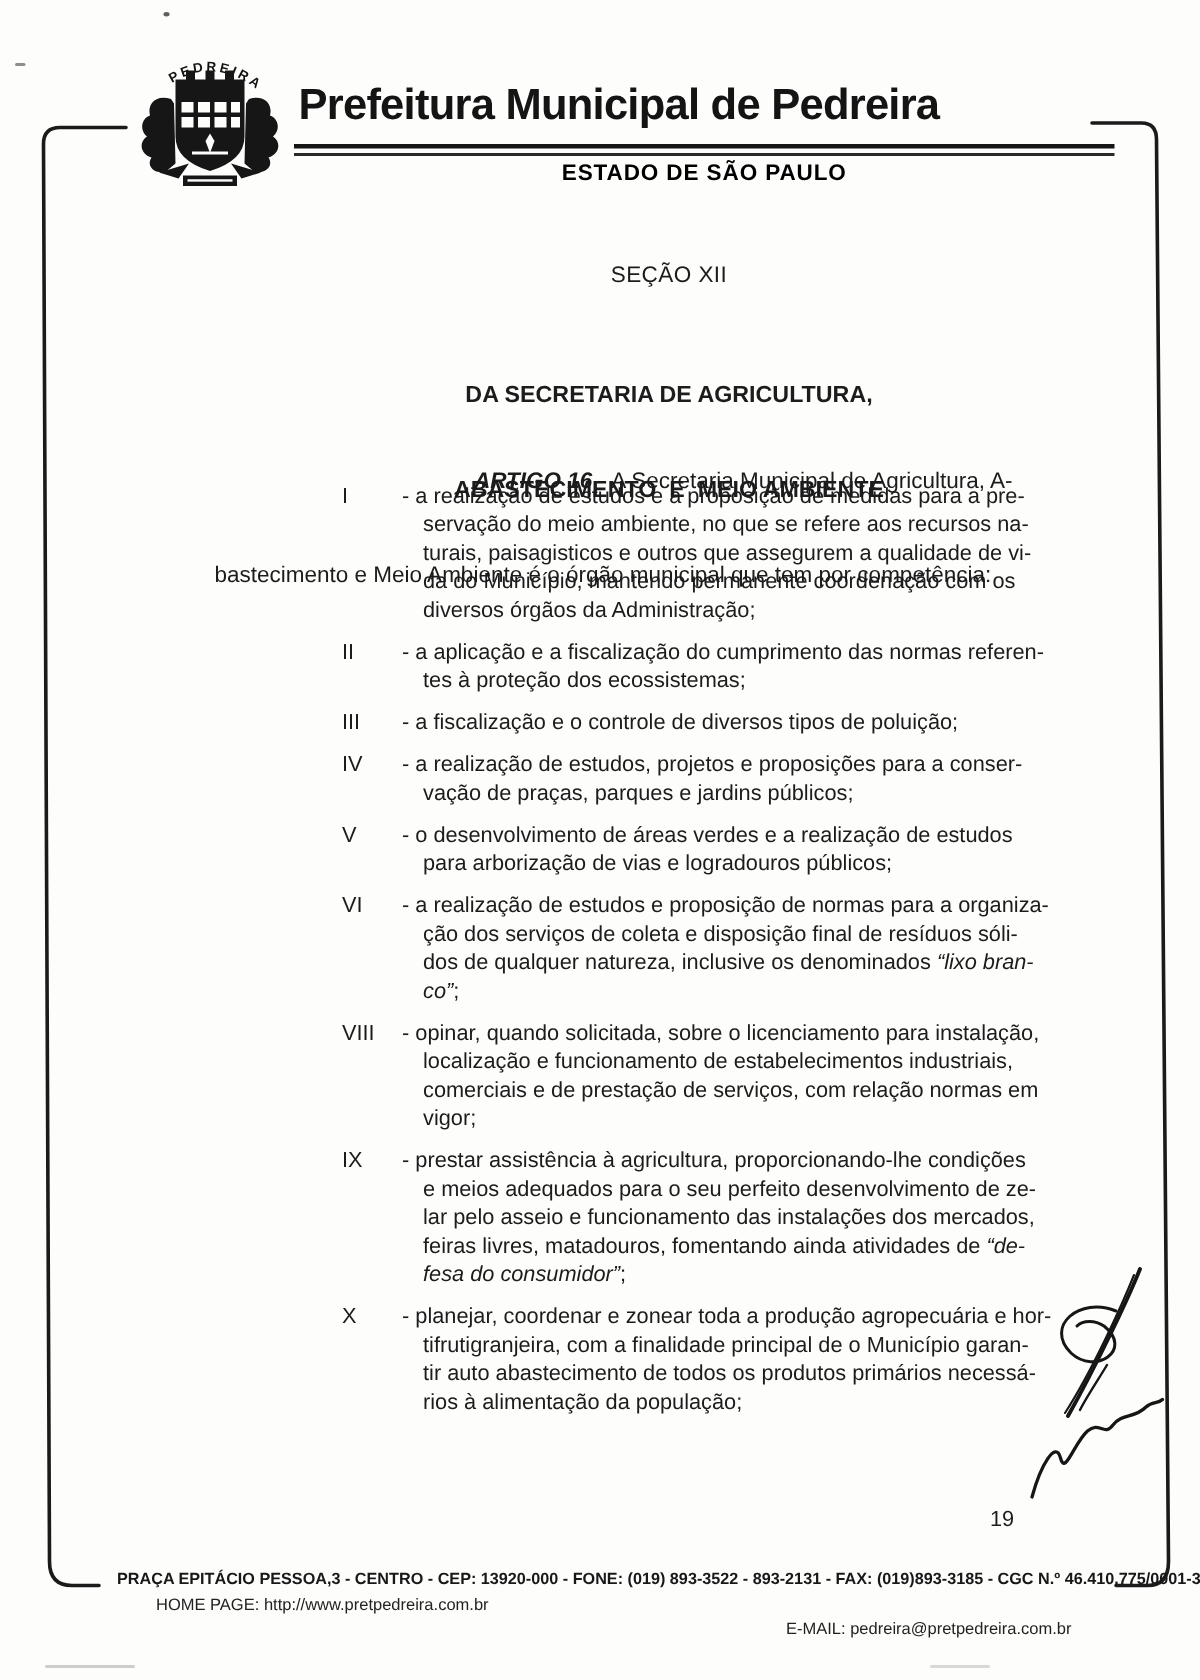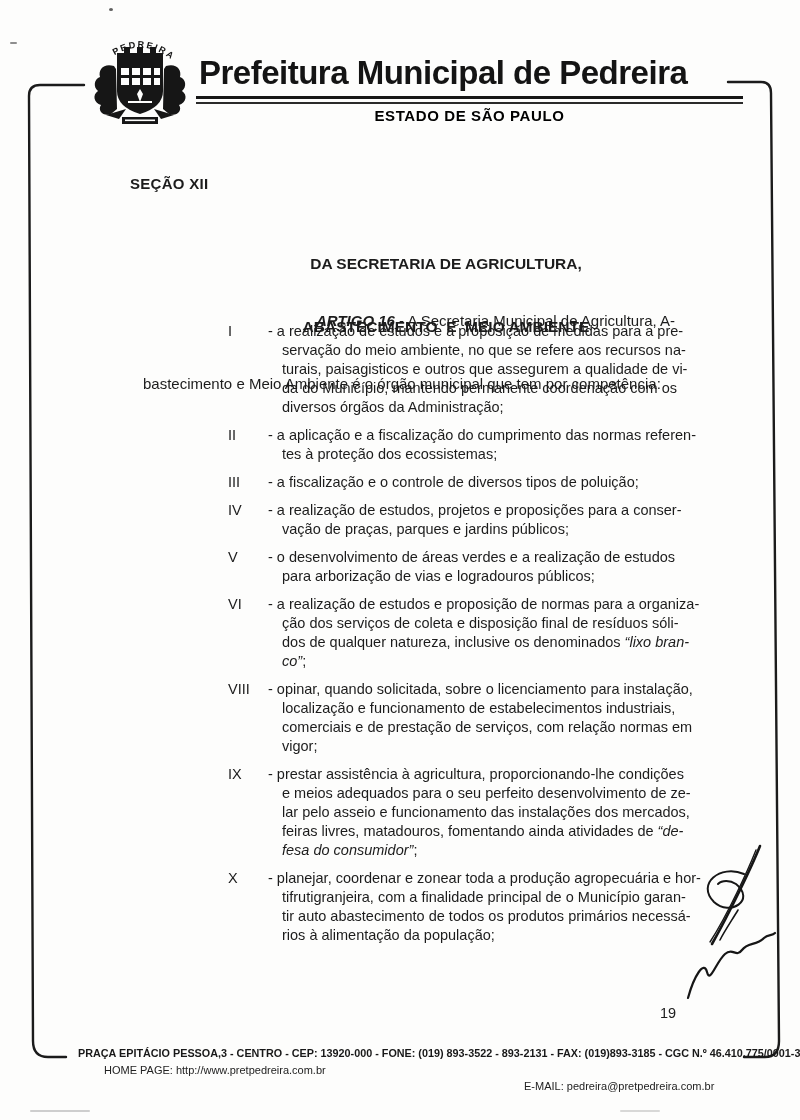--- a/index.html
+++ b/index.html
@@ -7,35 +7,35 @@
     position:relative; width:800px; height:1120px; margin:0 auto;
     background:#fdfdfc; overflow:hidden;
     font-family:"Liberation Sans", sans-serif; color:#1c1c1c;
   }
   .abs { position:absolute; }
   svg { display:block; }
 
   
   .brand-title {
     left:199px; top:54px; width:560px;
-    font-size:33px; font-weight:bold; letter-spacing:-0.5px;
+    font-size:29px; font-weight:bold; letter-spacing:-0.5px;
     color:#141414; white-space:nowrap;
   }
   .rule-thick { left:196px; top:96px; width:547px; height:3px; background:#161616; }
   .rule-thin  { left:196px; top:102px; width:547px; height:2px; background:#2a2a2a; }
   .brand-subtitle {
     left:196px; top:107px; width:547px; text-align:center;
     font-size:15px; font-weight:600; letter-spacing:0.6px; color:#000000;
     white-space:pre;
   }
 
   
   .section-label {
-    left:130px; top:175px; width:632px; 
-    font-size:15px; font-weight:bold; letter-spacing:0.3px; white-space:pre;
+    left:130px; top:175px; width:632px; text-align:center;
+    font-size:15px; font-weight:normal; letter-spacing:0.3px; white-space:pre;
   }
   .section-heading {
     left:130px; top:211px; width:632px; text-align:center;
     font-size:15.5px; font-weight:bold; line-height:21px; white-space:pre;
   }
 
   
   .article {
     left:143px; top:268px; width:575px;
     font-size:15px; line-height:21px; white-space:pre;

